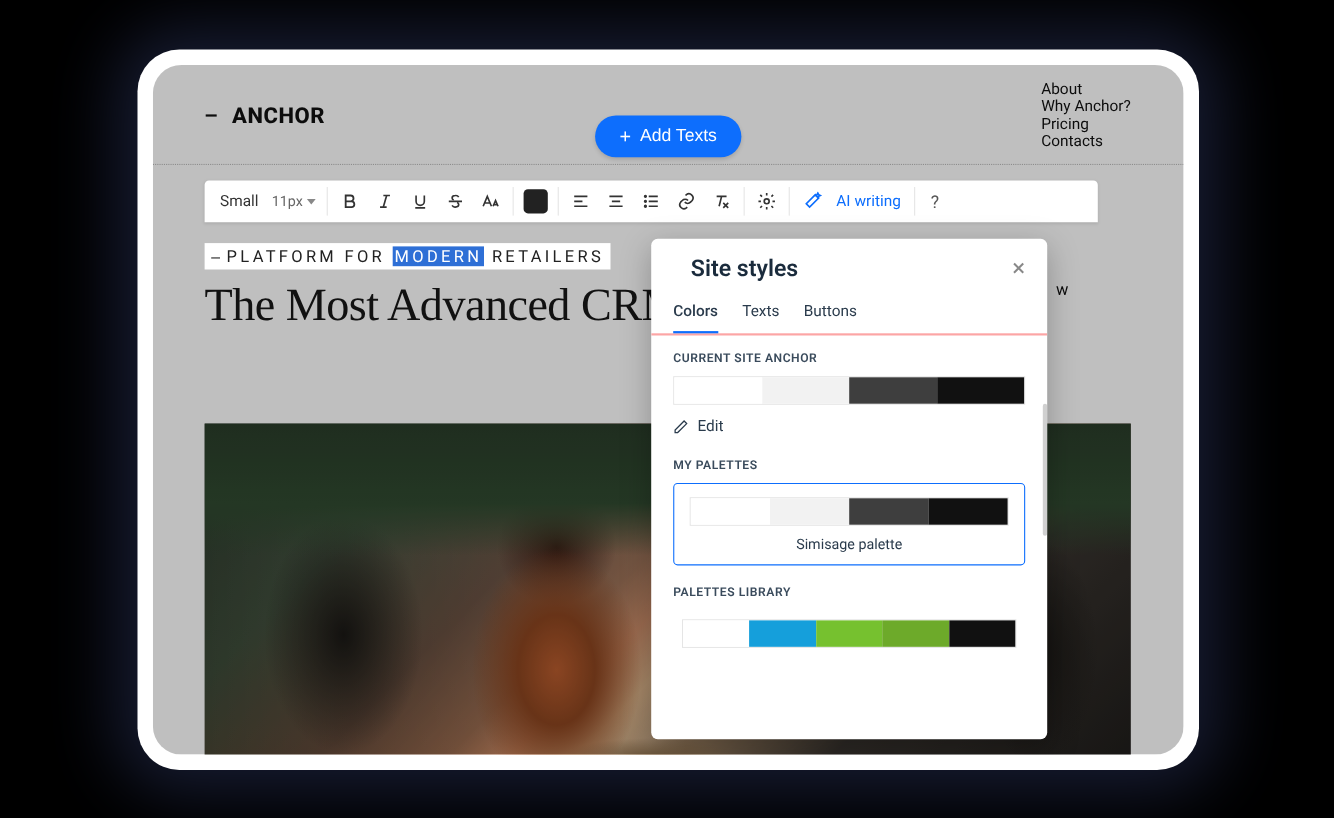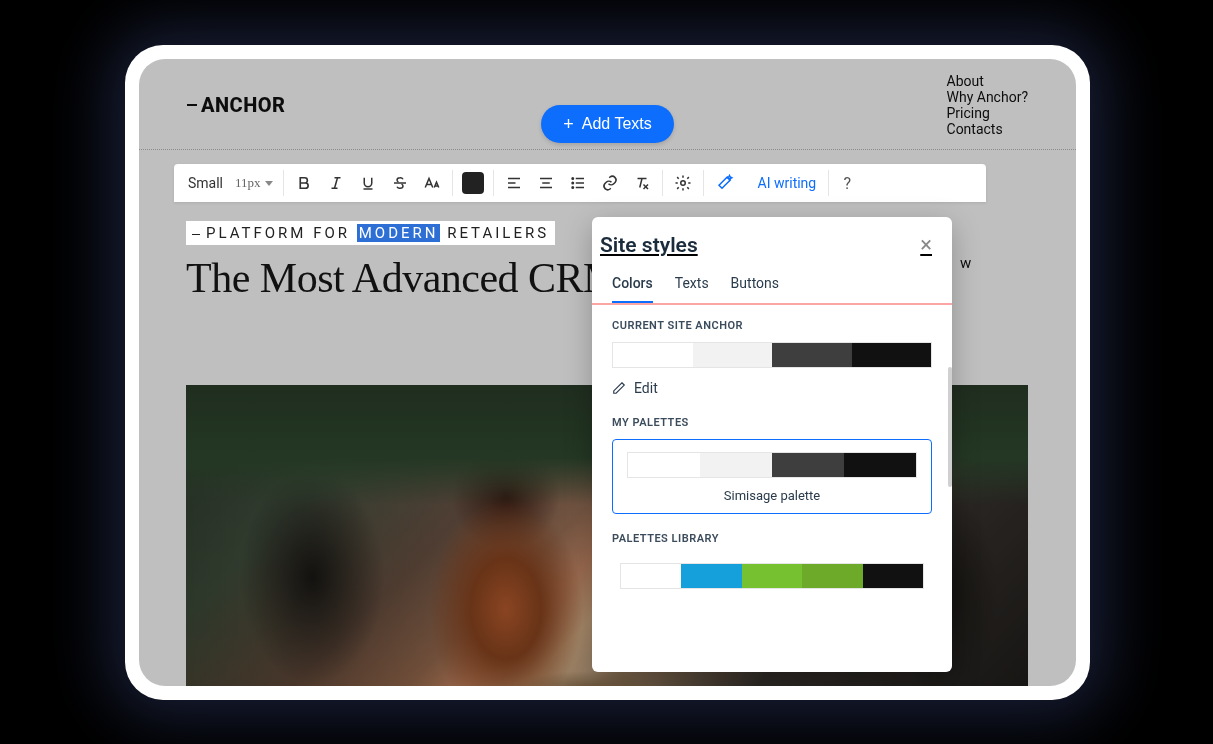--- a/index.html
+++ b/index.html
@@ -45,21 +45,21 @@
     justify-content: space-between;
     padding: 14px 48px 12px 48px;
   }
   .brand {
     font-weight: 800;
     font-size: 20px;
     letter-spacing: 0.5px;
     color: #111;
     display: flex;
     align-items: center;
-    gap: 4px;
+    gap: 14px;
   }
   .brand .dash {
     width: 10px;
     height: 2px;
     background: #111;
     display: inline-block;
   }
   .topnav {
     display: flex;
     flex-direction: column;
@@ -96,21 +96,21 @@
     cursor: pointer;
     box-shadow: 0 2px 4px rgba(0,0,0,0.15);
   }
   .plus-icon {
     font-size: 18px;
     line-height: 1;
   }
   
   .toolbar {
     position: absolute;
-    left: 35px;
+    left: 47px;
     top: 105px;
     width: 812px;
     height: 38px;
     background: #fff;
     border-radius: 4px 4px 0 0;
     display: flex;
     align-items: center;
     padding: 0 8px;
     gap: 0;
     z-index: 6;
@@ -132,21 +132,20 @@
     cursor: pointer;
   }
   .tb-size {
     display: flex;
     align-items: center;
     font-size: 13px;
     color: #666;
     padding: 0 6px;
     gap: 4px;
     cursor: pointer;
-    font-family: Liberation Serif, serif;
   }
   .tb-btn {
     width: 32px;
     height: 32px;
     display: flex;
     align-items: center;
     justify-content: center;
     cursor: pointer;
     color: #333;
     border-radius: 4px;
@@ -154,21 +153,21 @@
   .tb-btn svg { width: 18px; height: 18px; }
   .color-chip {
     width: 22px;
     height: 22px;
     background: #222;
     border-radius: 4px;
   }
   .ai-writing {
     display: flex;
     align-items: center;
-    gap: 24px;
+    gap: 12px;
     color: #0d6efd;
     font-size: 14px;
     padding: 0 8px;
     cursor: pointer;
   }
   .ai-writing svg { width: 18px; height: 18px; stroke: #0d6efd; }
   .help-btn {
     width: 28px;
     text-align: center;
     color: #555;
@@ -281,22 +280,21 @@
     top: 150px;
     width: 4px;
     height: 120px;
     background: #d0d0d0;
     border-radius: 2px;
   }
   .pop-head {
     display: flex;
     justify-content: space-between;
     align-items: center;
-    padding: 16px 20px 8px 8px;
-    text-decoration: underline;
+    padding: 16px 20px 8px 36px;
   }
   .pop-title {
     font-size: 21px;
     font-weight: 600;
     color: #1a2b3c;
   }
   .pop-close {
     font-size: 22px;
     color: #888;
     cursor: pointer;

